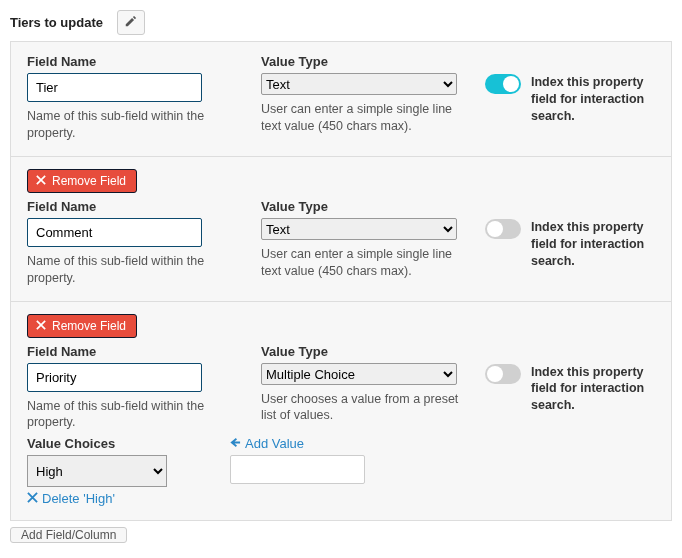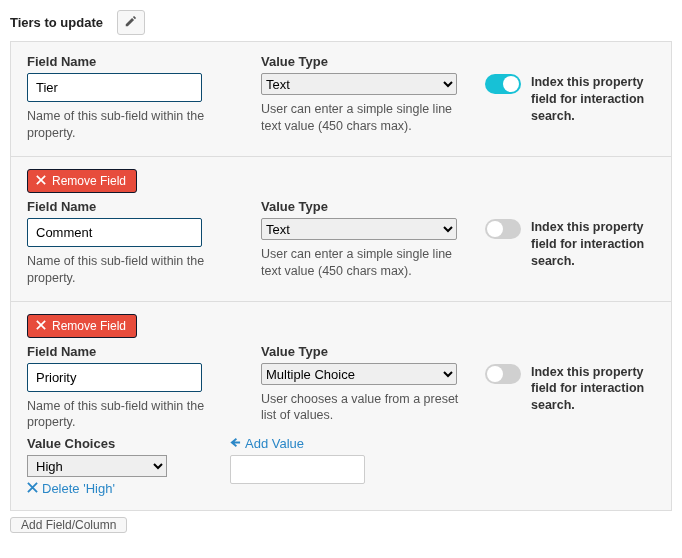--- a/index.html
+++ b/index.html
@@ -134,21 +134,21 @@
     display: inline-flex;
     align-items: center;
     gap: 4px;
   }
   .link svg { width: 11px; height: 11px; }
   .choice-select {
     width: 140px;
     border: 1px solid #999;
     background: #efefef;
     font-size: 13px;
-    height: 22px;
+    height: 32px;
     padding: 1px 4px;
   }
   .add-value-input {
     width: 135px;
     border: 1px solid #ccc;
     border-radius: 2px;
     padding: 6px 8px;
     font-size: 13px;
     background: #fff;
     display: block;

